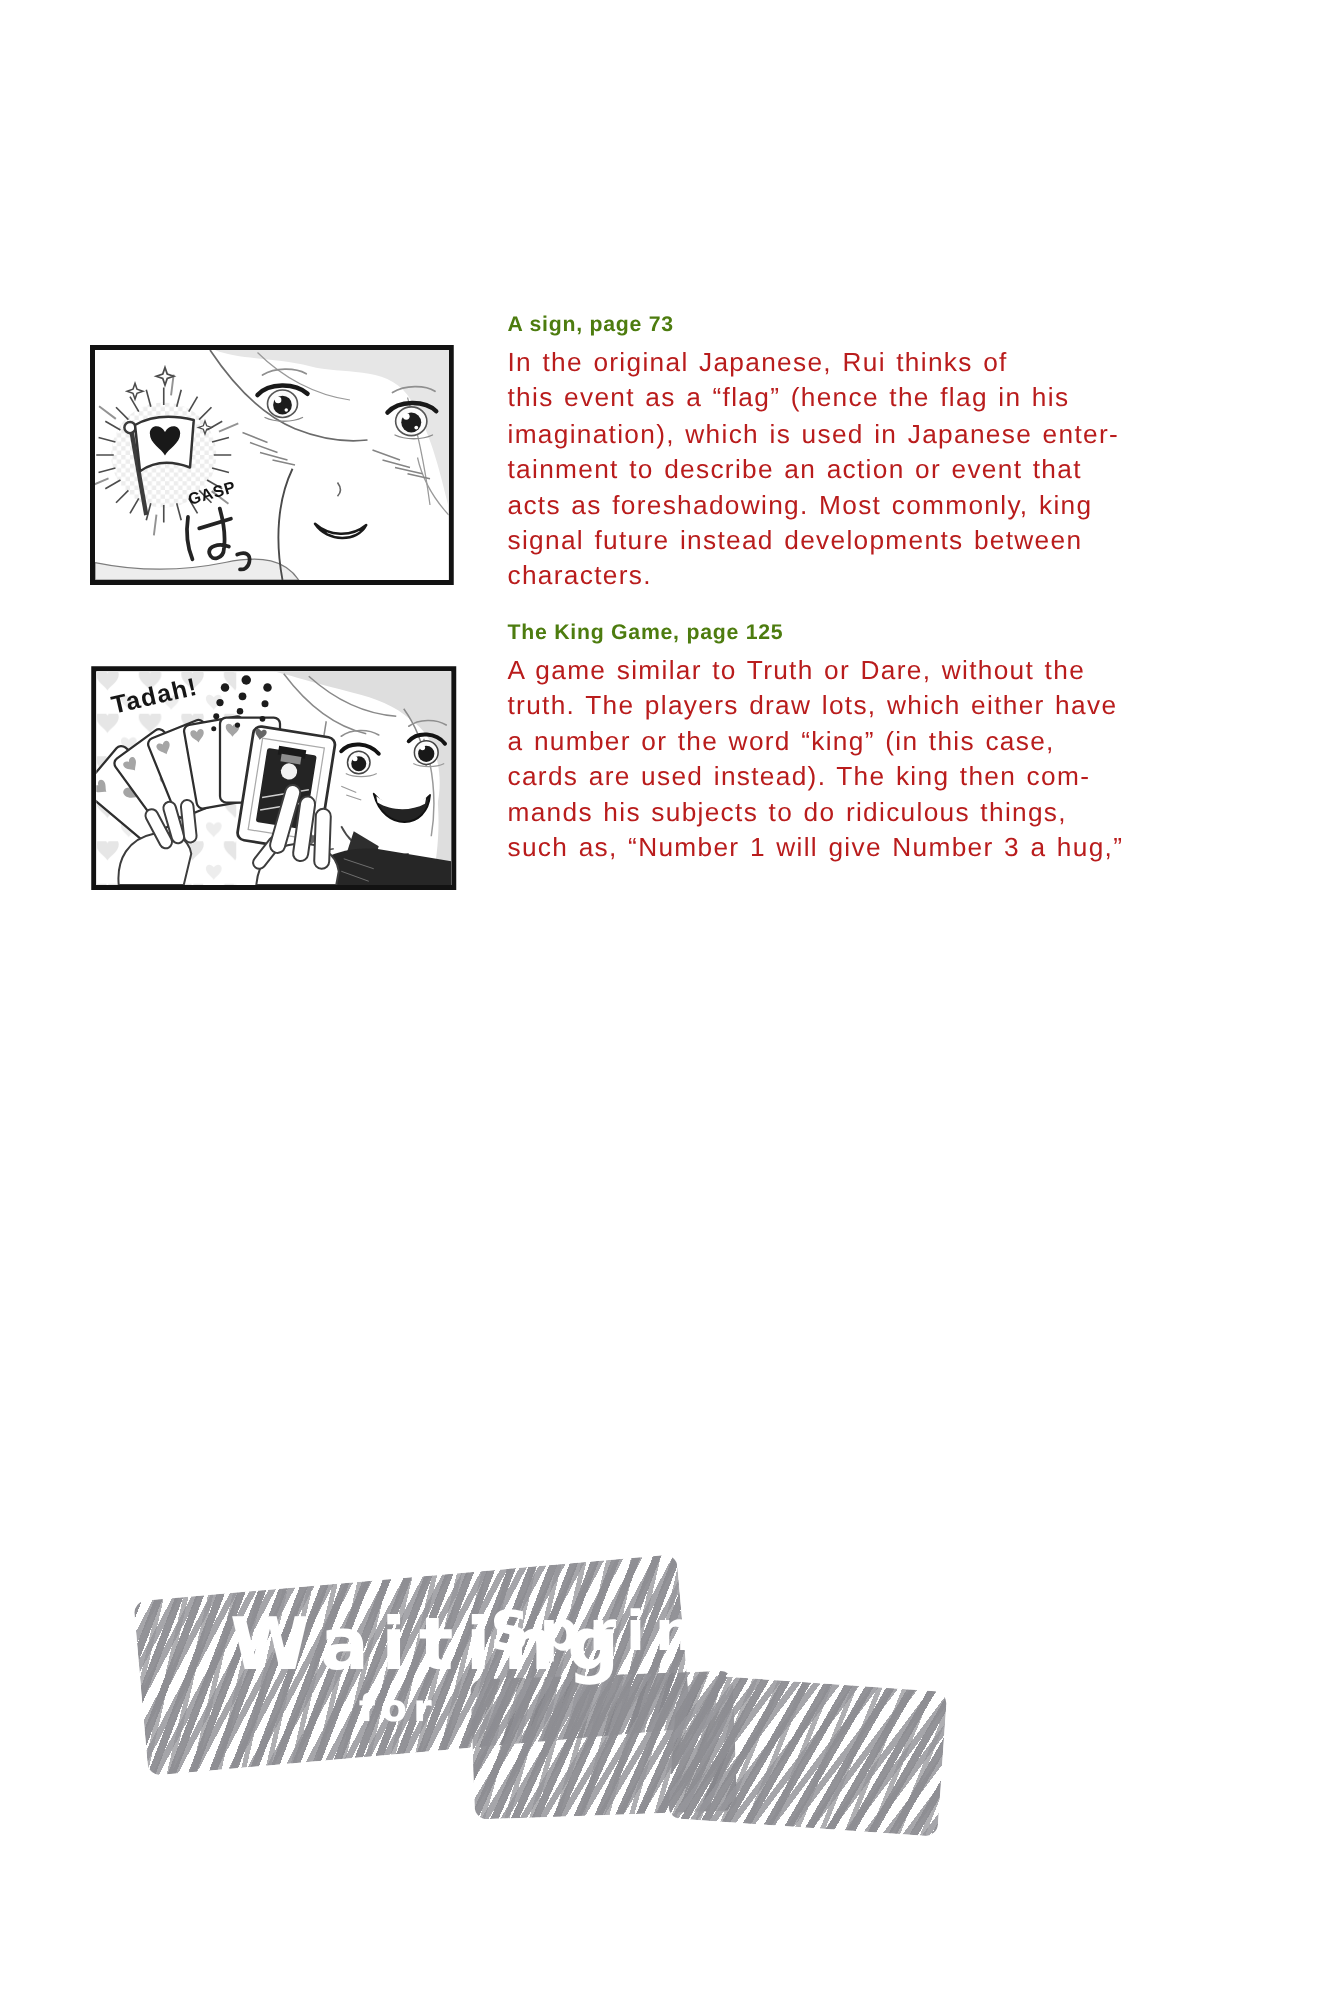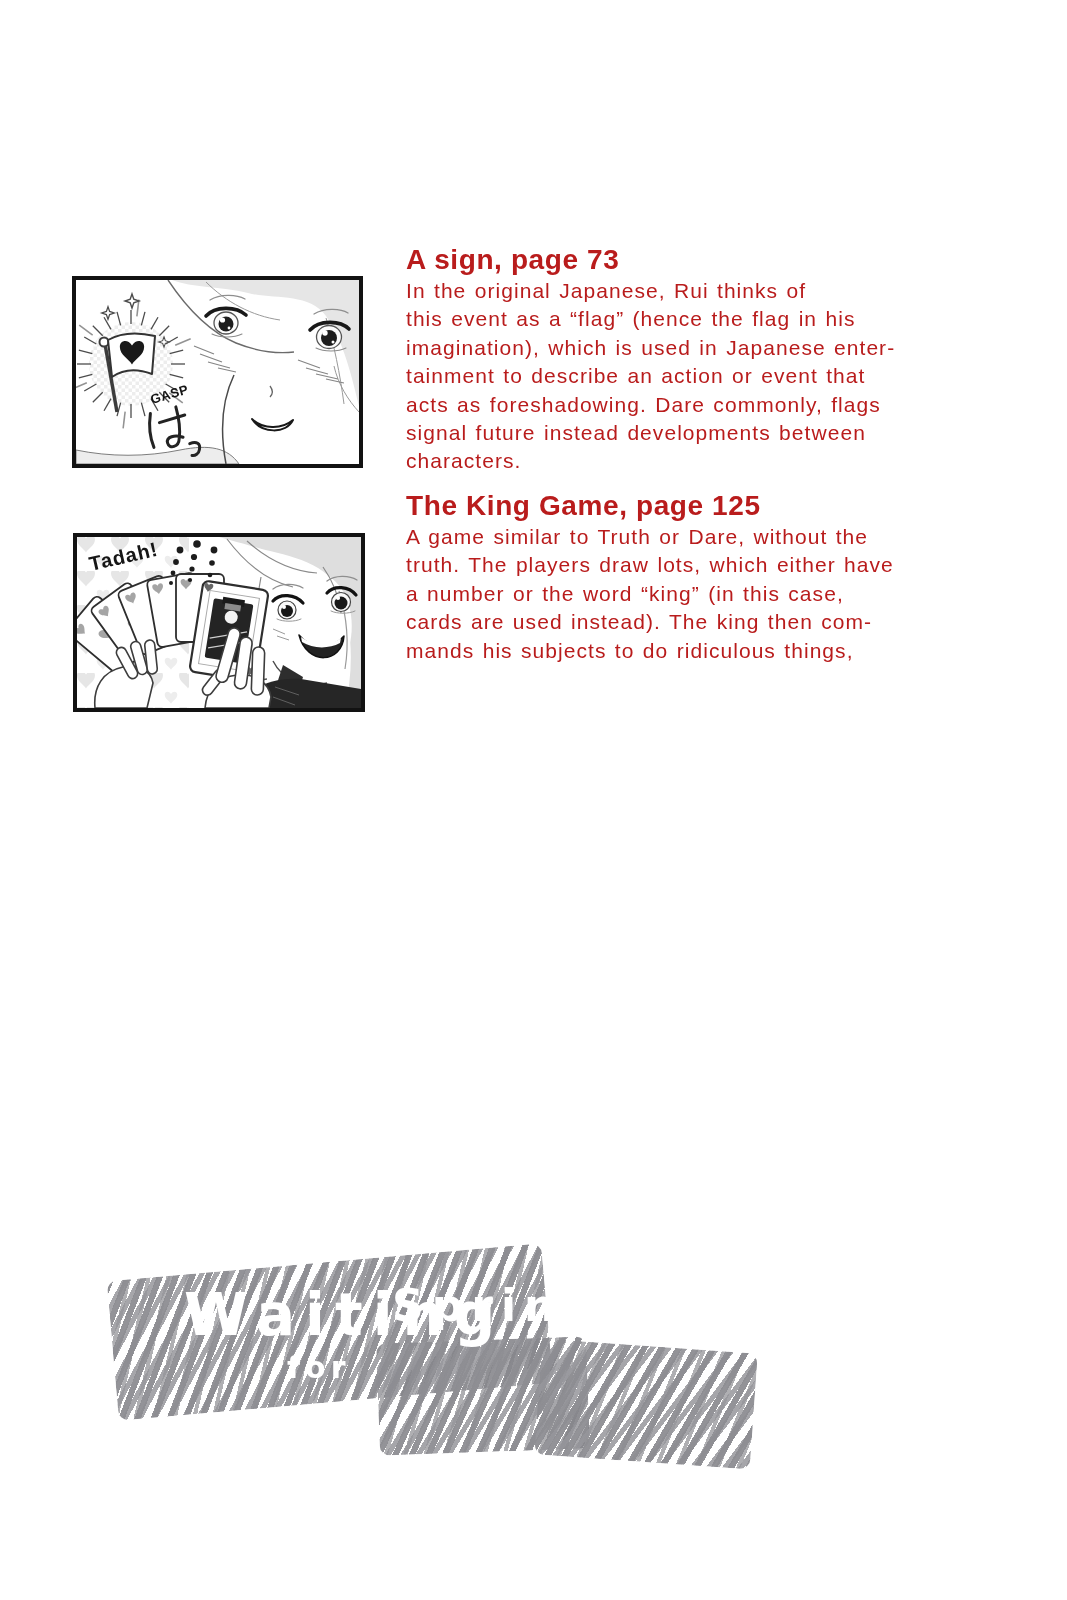--- a/index.html
+++ b/index.html
@@ -9,22 +9,22 @@
   
   .panel{position:absolute;border:4px solid #121212;background:#fff;box-sizing:border-box;}
   .panel svg{display:block;width:100%;height:100%;}
   .panel-1{left:72px;top:276px;width:291px;height:192px;}
   .panel-2{left:73px;top:533px;width:292px;height:179px;}
 
   
   .note-block{position:absolute;left:406px;width:570px;}
   .note-a{top:246px;}
   .note-b{top:492px;}
-  .note-heading{margin:0 0 3px 0;font-size:28px;line-height:28px;font-weight:700;
-    color:#b91c1c;letter-spacing:0.6px;}
+  .note-heading{margin:0 0 3px 0;font-size:17px;line-height:28px;font-weight:700;
+    color:#4d7c0f;letter-spacing:0.6px;}
   .note-line{margin:0;font-size:21px;line-height:28.4px;font-weight:400;
     color:#b91c1c;letter-spacing:1.05px;word-spacing:1.5px;white-space:nowrap;}
 
   
   .scribble{position:absolute;
     background-image:
       repeating-linear-gradient(116deg, rgba(141,141,146,0.95) 0 6px, rgba(141,141,146,0) 6px 15px),
       repeating-linear-gradient(123deg, rgba(150,150,155,0.85) 0 5px, rgba(150,150,155,0) 5px 13px),
       repeating-linear-gradient(108deg, rgba(132,132,137,0.65) 0 4px, rgba(132,132,137,0) 4px 19px);
     border-radius:10px;}
@@ -255,32 +255,33 @@
       <text transform="translate(14 34) rotate(-13)" font-size="20" font-weight="700" fill="#161616" letter-spacing="1">Tadah!</text>
     </svg>
   </div>
 
   <div class="note-block note-a">
     <h3 class="note-heading">A sign, page 73</h3>
     <p class="note-line">In the original Japanese, Rui thinks of</p>
     <p class="note-line">this event as a “flag” (hence the flag in his</p>
     <p class="note-line">imagination), which is used in Japanese enter-</p>
     <p class="note-line">tainment to describe an action or event that</p>
-    <p class="note-line">acts as foreshadowing. Dare commonly, flags</p>
+    <p class="note-line">acts as foreshadowing. Most commonly, king</p>
     <p class="note-line">signal future instead developments between</p>
     <p class="note-line">characters.</p>
   </div>
 
   <div class="note-block note-b">
     <h3 class="note-heading">The King Game, page 125</h3>
     <p class="note-line">A game similar to Truth or Dare, without the</p>
     <p class="note-line">truth. The players draw lots, which either have</p>
     <p class="note-line">a number or the word “king” (in this case,</p>
     <p class="note-line">cards are used instead). The king then com-</p>
     <p class="note-line">mands his subjects to do ridiculous things,</p>
+    <p class="note-line">such as, “Number 1 will give Number 3 a hug,”</p>
   </div>
 
   <div>
     <div class="scribble scribble-1"></div>
     <div class="scribble scribble-2"></div>
     <div class="scribble scribble-3"></div>
     <div class="logo-word logo-w1">Waiting</div>
     <div class="logo-word logo-w2">for</div>
     <div class="logo-word logo-w3">Spring</div>
   </div>

